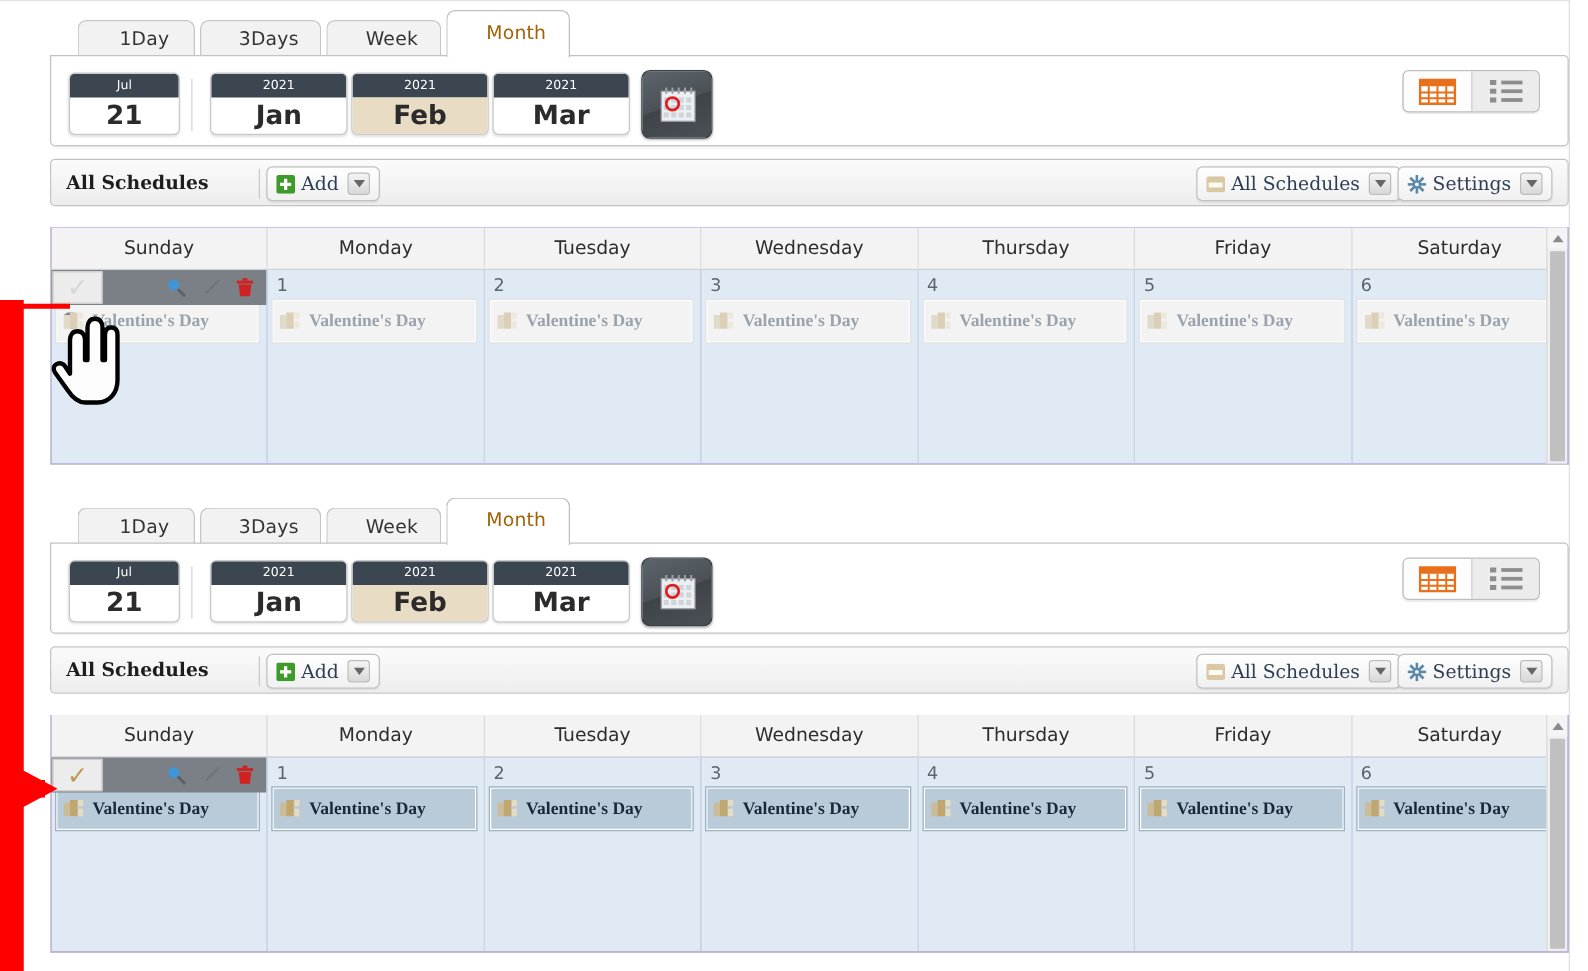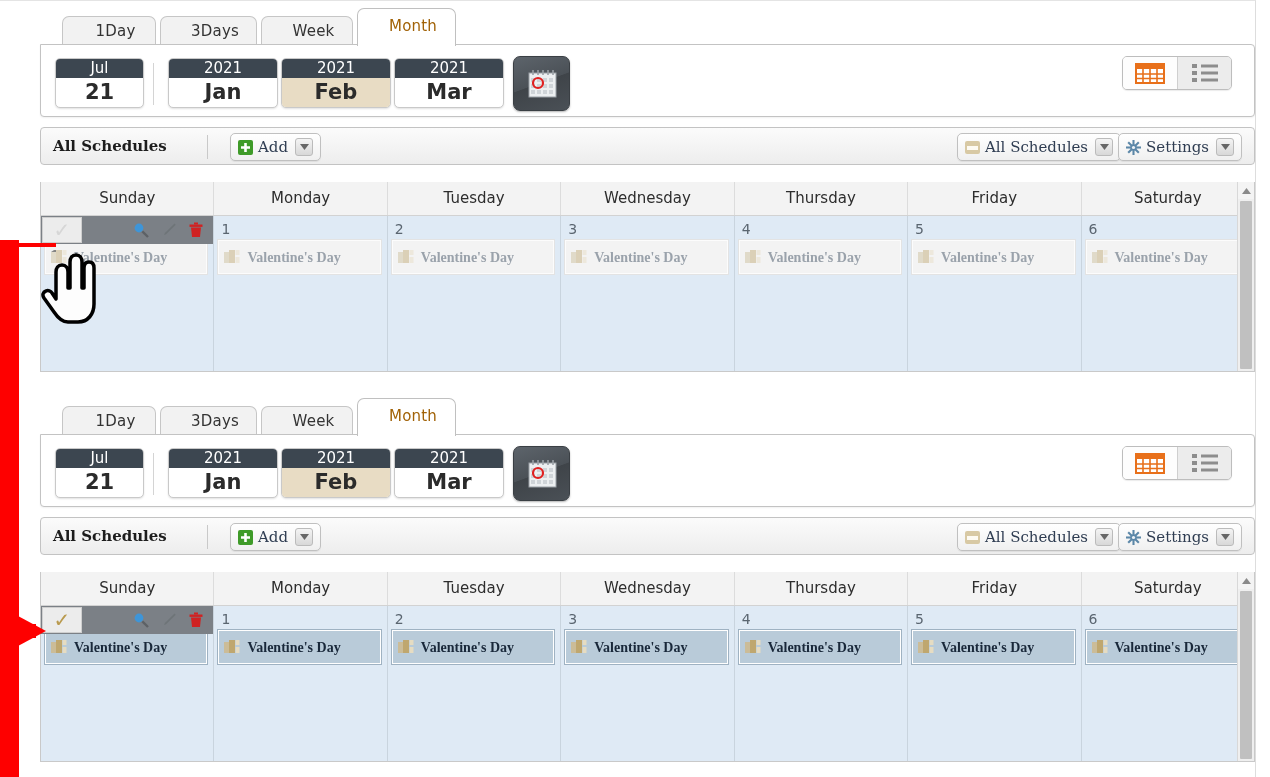--- a/index.html
+++ b/index.html
@@ -68,21 +68,21 @@
     border: 1px solid #c3c3c3; border-radius: 0 4px 4px 4px;
     box-shadow: 0 1px 2px rgba(0,0,0,.06);
   }
   .dbtn {
     position: absolute; top: 13px; width: 89px; height: 50px;
     background: #fff; border: 1px solid #c9c9c9; border-radius: 5px;
     box-shadow: 0 1px 2px rgba(0,0,0,.12); overflow: hidden;
   }
   .dbtn .top {
     height: 19px; line-height: 19px; background: #3c4650; color: #fff;
-    font-size: 15px; text-align: center;
+    font-size: 10px; text-align: center;
   }
   .dbtn .bot {
     height: 43px; line-height: 29px; text-align: center;
     font-size: 21px; font-weight: bold; color: #2b2b2b;
     font-family: "DejaVu Sans", sans-serif;
   }
   .dbtn.sel .bot { background: #e8dcc4; }
   .dbtn.wide { width: 110px; }
   .db-day  { left: 14px; }
   .db-jan  { left: 127px; }
@@ -129,21 +129,21 @@
     background: #c9c9c9;
   }
   .btn {
     position: absolute; height: 28px; border-radius: 5px;
     background: linear-gradient(#ffffff,#f0f0f0);
     border: 1px solid #c0c0c0; box-shadow: 0 1px 1px rgba(0,0,0,.07);
     display: flex; align-items: center; gap: 5px; padding: 0 7px;
     font-size: 15px; color: #2f3d52;
     font-family: "DejaVu Serif", serif;
   }
-  .btn-add { left: 189px; top: 5px; align-items: center; }
+  .btn-add { left: 172px; top: 5px; align-items: center; }
   .btn-allsched { right: 133px; top: 5px; }
   .btn-settings { right: 12px; top: 5px; }
   .caret {
     width: 18px; height: 18px; border-radius: 3px;
     background: linear-gradient(#f4f4f4,#d8d8d8);
     border: 1px solid #bbb; display: flex;
     align-items: center; justify-content: center; margin-left: 2px;
   }
 
   

